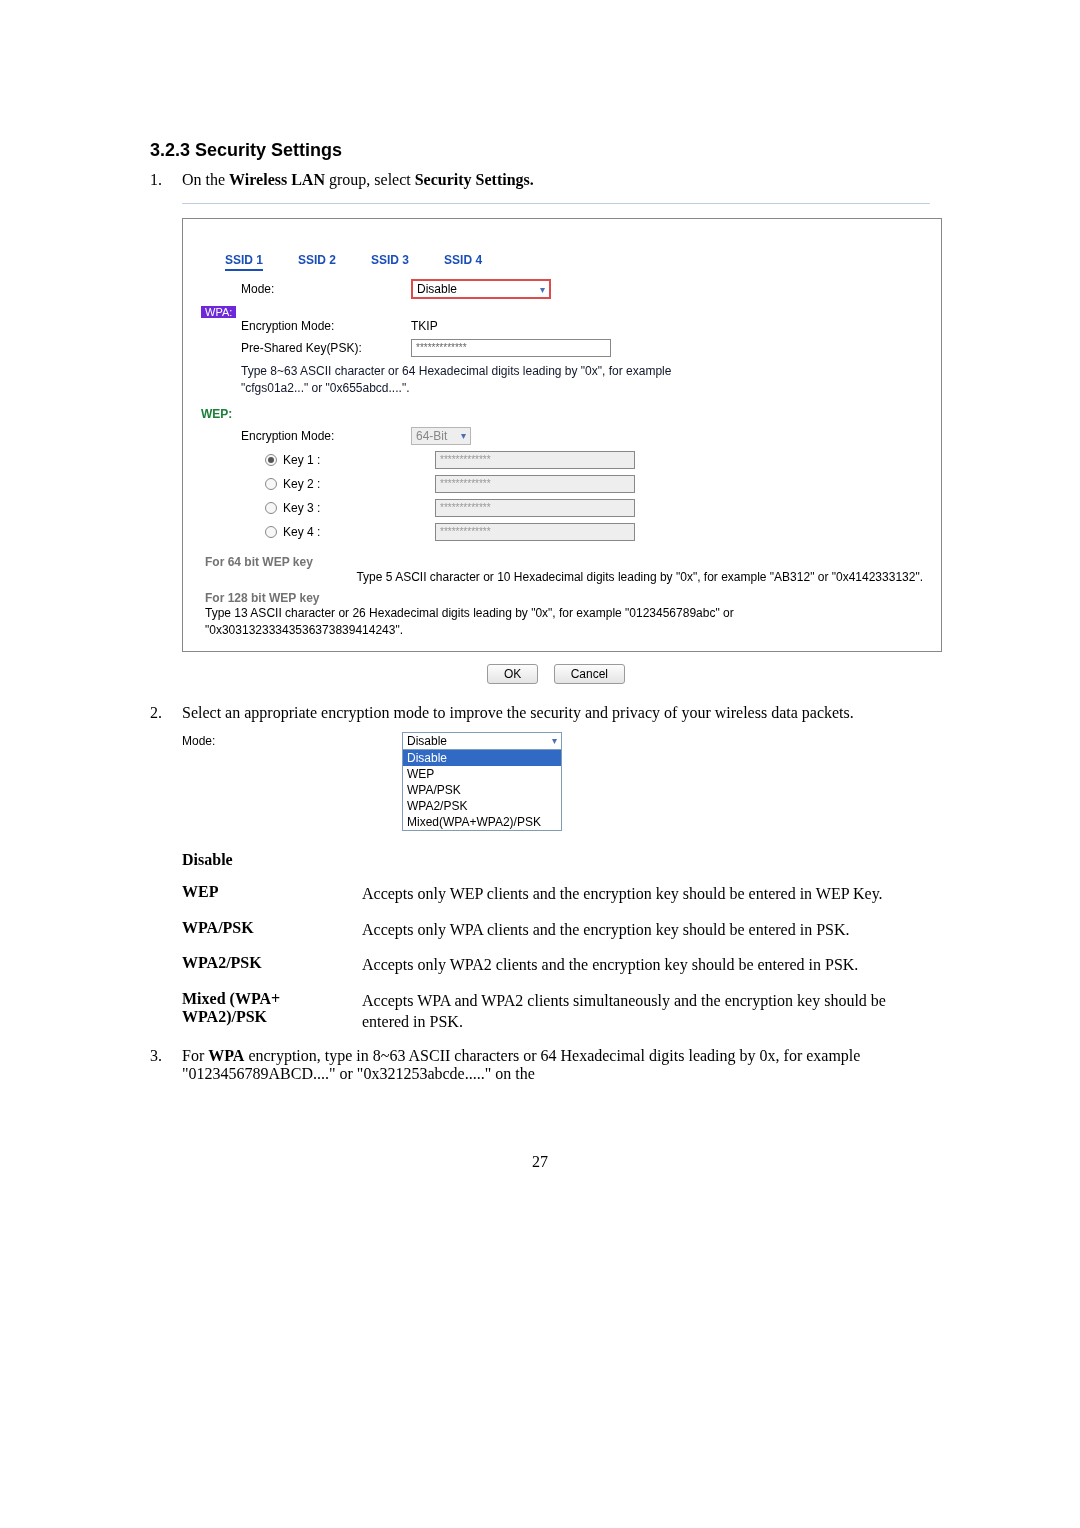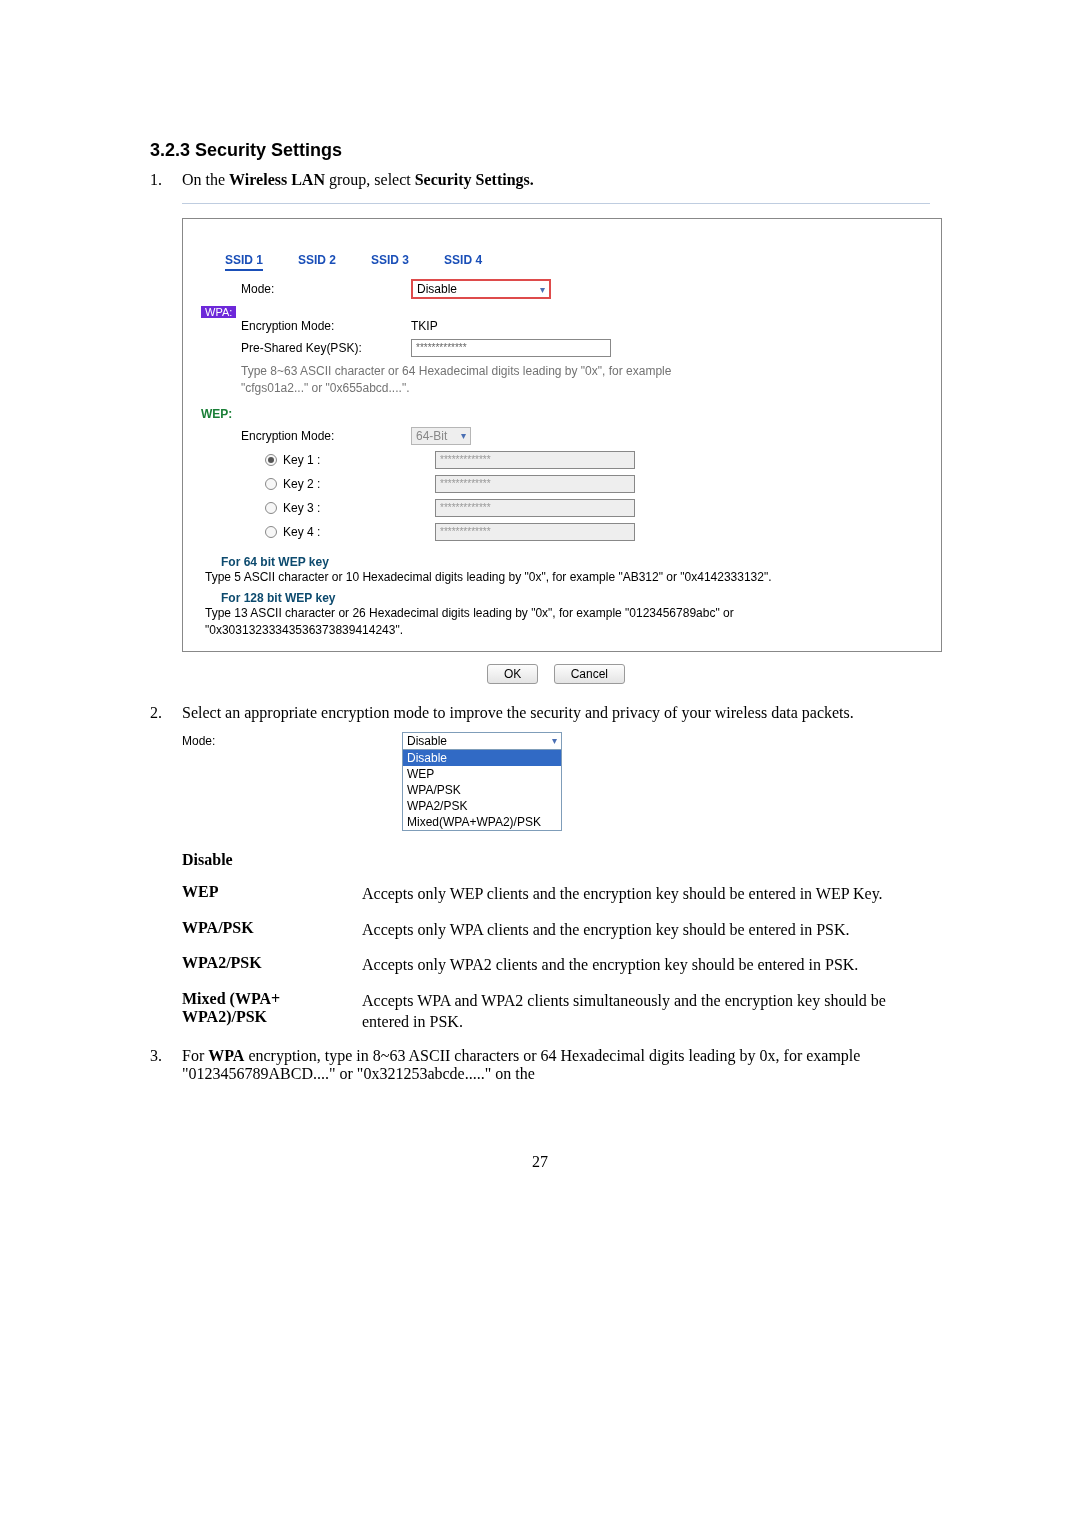--- a/index.html
+++ b/index.html
@@ -141,24 +141,24 @@
       width: 6px;
       height: 6px;
       background: #555;
       border-radius: 50%;
       display: block;
     }
     .indent2 { margin-left: 64px; }
     .helptext {
       margin: 6px 0 10px 40px;
       font-size: 12px;
-      color: #737373;
+      color: #0f172a;
       line-height: 1.4;
     }
-    .bluebold { color: #0c4a6e; font-weight: bold; font-size: 12px; margin-left: 20px; margin-top: 14px; }
+    .bluebold { color: #737373; font-weight: bold; font-size: 12px; margin-left: 4px; margin-top: 14px; }
     .btnbar {
       text-align: center;
       margin-top: 12px;
     }
     .btn {
       font-family: Tahoma, Arial, sans-serif;
       font-size: 12px;
       background: linear-gradient(#fdfdfd, #e4e4e4);
       border: 1px solid #9a9a9a;
       border-radius: 3px;
@@ -307,21 +307,21 @@
         </div>
     </div>
     <div class="row indent2">
       <div class="lbl"><span class="radio"></span><span>Key 4 :</span></div>
       <div class="val">
           <div class="text-input disabled">*************</div>
         </div>
     </div>
 
     <div class="bluebold">For 64 bit WEP key</div>
-    <div style="margin-left:4px; font-size:12px; line-height:1.4;">Type 5 ASCII character or 10 Hexadecimal digits leading by "0x", for example "AB312" or "0x4142333132".</div>
+    <div style="margin-left:4px; font-size:12px; line-height:1.4;text-align:right;">Type 5 ASCII character or 10 Hexadecimal digits leading by "0x", for example "AB312" or "0x4142333132".</div>
 
     <div class="bluebold" style="margin-top:6px;">For 128 bit WEP key</div>
     <div style="margin-left:4px; font-size:12px; line-height:1.4;">Type 13 ASCII character or 26 Hexadecimal digits leading by "0x", for example "0123456789abc" or "0x30313233343536373839414243".</div>
 
   </div>
 
   <div class="btnbar">
     <button class="btn">OK</button>
     <button class="btn">Cancel</button>
   </div>

